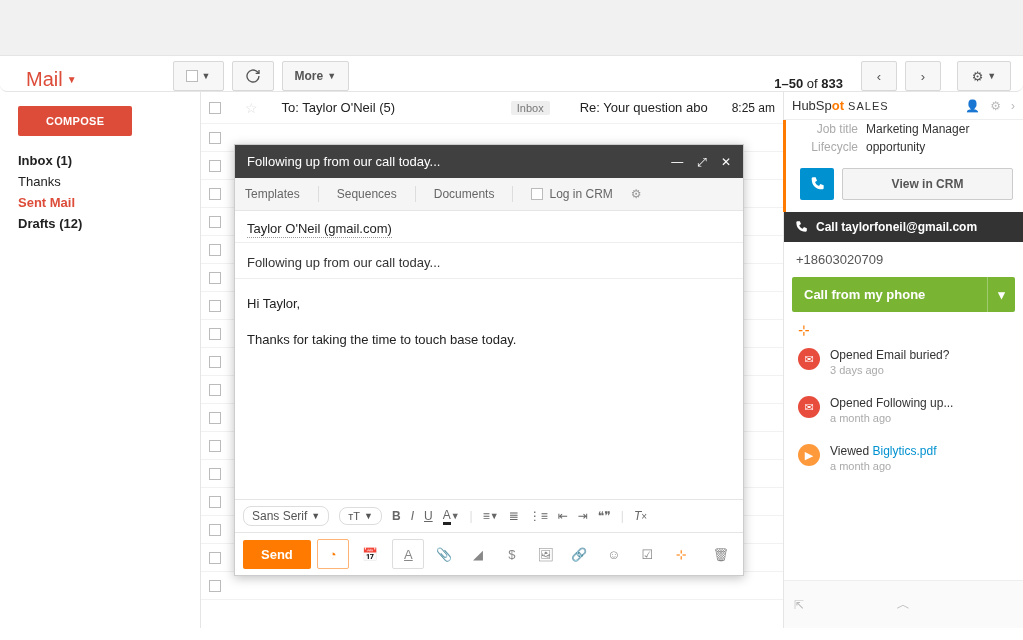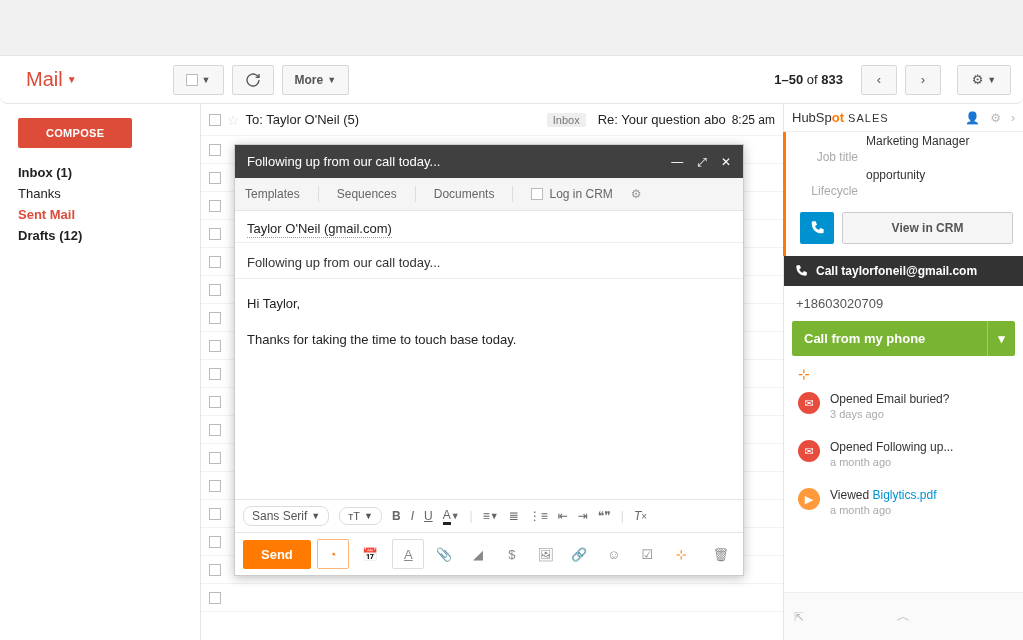--- a/index.html
+++ b/index.html
@@ -1,37 +1,37 @@
 <!DOCTYPE html>
 <html><head>
 <meta charset="utf-8">
 <style>
 * { box-sizing: border-box; margin: 0; padding: 0; }
 body { font-family: Arial, Helvetica, sans-serif; font-size: 13px; color: #222; background: #fff; width: 1023px; height: 640px; overflow: hidden; position: relative; }
 .top-gap { height: 56px; background: #f1f1f1; border-bottom: 1px solid #e5e5e5; }
-.toolbar-row { height: 48px; display: flex; align-items: center; padding: 0 12px; border-bottom: 1px solid #e5e5e5; background: #fff; position: relative; border-radius: 7px; }
+.toolbar-row { height: 36px; display: flex; align-items: flex-end; padding: 0 12px; border-bottom: 1px solid #e5e5e5; background: #fff; position: relative; border-radius: 7px; }
 .brand { color: #dd4b39; font-size: 20px; font-weight: 400; padding: 0 18px 0 14px; display: flex; align-items: center; gap: 4px; }
 .brand-caret { font-size: 10px; }
 .tb-btn { height: 30px; border: 1px solid #d8d8d8; background: #f7f7f7; border-radius: 2px; display: flex; align-items: center; justify-content: center; padding: 0 12px; color: #555; cursor: pointer; margin-left: 8px; min-width: 54px; }
 .tb-btn.small { min-width: 40px; }
 .tb-btn .caret { font-size: 9px; margin-left: 4px; }
 .pager-text { margin-left: auto; color: #222; font-size: 13px; }
 .pager-text b { font-weight: bold; }
 .pager-btns { display: flex; margin-left: 10px; }
 .pager-btns .tb-btn { min-width: 36px; }
 .gear-btn { margin-left: 16px; min-width: 54px; }
 .main { display: flex; height: calc(640px - 56px - 48px); }
 .sidebar { width: 200px; padding: 14px 10px 0 18px; }
 .compose-btn { background: #dd4b39; color: #fff; font-weight: bold; font-size: 11px; letter-spacing: 0.3px; border: none; padding: 9px 28px; border-radius: 2px; cursor: pointer; }
 .nav { margin-top: 14px; }
 .nav-item { padding: 3px 0; font-size: 13px; cursor: pointer; }
 .nav-item.bold { font-weight: bold; }
 .nav-item.active { color: #dd4b39; font-weight: bold; }
 .list-col { flex: 1; border-left: 1px solid #e5e5e5; position: relative; background: #fff; }
-.mail-row { height: 28px; display: flex; align-items: center; border-bottom: 1px solid #f1f1f1; padding: 0 8px; gap: 6px; }
+.mail-row { height: 28px; display: flex; align-items: center; border-bottom: 1px solid #f1f1f1; padding: 0 8px; gap: 24px; }
 .mail-row.first { height: 32px; }
 .ck { width: 12px; height: 12px; border: 1px solid #bbb; background: #fff; }
 .star { color: #ddd; font-size: 14px; }
 .to-txt { color: #222; }
 .inbox-tag { background: #eee; color: #777; font-size: 11px; padding: 1px 6px; border-radius: 2px; }
 .subj { color: #222; }
 .time { margin-left: auto; color: #222; font-size: 12px; }
 .compose-window { position: absolute; left: 234px; top: 144px; width: 510px; background: #fff; box-shadow: 0 2px 10px rgba(0,0,0,0.25); border: 1px solid #ccc; z-index: 20; }
 .cw-title { background: #404040; color: #fff; padding: 9px 12px; font-size: 13px; display: flex; align-items: center; }
 .cw-title-txt { flex: 1; }
@@ -53,21 +53,21 @@
 .right-panel { width: 240px; border-left: 1px solid #e5e5e5; background: #fff; position: relative; }
 .rp-hdr { display: flex; align-items: center; padding: 6px 8px; border-bottom: 1px solid #eee; justify-content: space-between; }
 .hs-logo { font-size: 13px; color: #333; font-weight: 500; }
 .hs-logo .orange { color: #ff7a00; font-weight: bold; }
 .rp-icons { display: flex; gap: 10px; color: #bbb; font-size: 12px; }
 .contact { display: flex; padding: 14px 10px 10px; gap: 12px; align-items: center; border-left: 3px solid #ff7a00; margin-left: -1px; }
 .avatar { width: 48px; height: 48px; border-radius: 50%; background: #eee; display: flex; align-items: center; justify-content: center; color: #bbb; font-size: 24px; }
 .contact-name { font-weight: bold; font-size: 14px; color: #333; }
 .meta { padding: 0 10px 12px 14px; font-size: 12px; border-left: 3px solid #ff7a00; margin-left: -1px; }
 .meta-row { display: flex; gap: 8px; padding: 2px 0; }
-.meta-label { color: #aaa; width: 58px; text-align: right; margin-top: 16px; }
+.meta-label { color: #aaa; width: 58px; text-align: right; }
 .meta-val { color: #333; }
 .action-row { display: flex; gap: 8px; padding: 0 10px 12px 14px; border-left: 3px solid #ff7a00; margin-left: -1px; }
 .call-btn { width: 34px; height: 32px; background: #0091d0; border-radius: 2px; display: flex; align-items: center; justify-content: center; color: #fff; cursor: pointer; }
 .crm-btn { flex: 1; border: 1px solid #ccc; background: #f5f5f5; border-radius: 2px; font-size: 12px; font-weight: bold; color: #555; cursor: pointer; }
 .dark-bar { background: #333; color: #fff; padding: 8px 10px; font-size: 12px; font-weight: bold; display: flex; align-items: center; gap: 8px; }
 .phone { padding: 10px 12px; color: #555; font-size: 13px; }
 .green-bar { background: #79b533; color: #fff; font-weight: bold; padding: 10px 12px; display: flex; align-items: center; justify-content: space-between; cursor: pointer; margin: 0 8px; border-radius: 2px; }
 .green-bar .dd { width: 28px; border-left: 1px solid rgba(255,255,255,0.3); text-align: center; margin: -10px -12px -10px 0; padding: 10px 0; }
 .timeline { padding: 10px 4px 0 10px; }
 .tl-start { color: #ff7a00; font-size: 14px; padding-left: 4px; }

